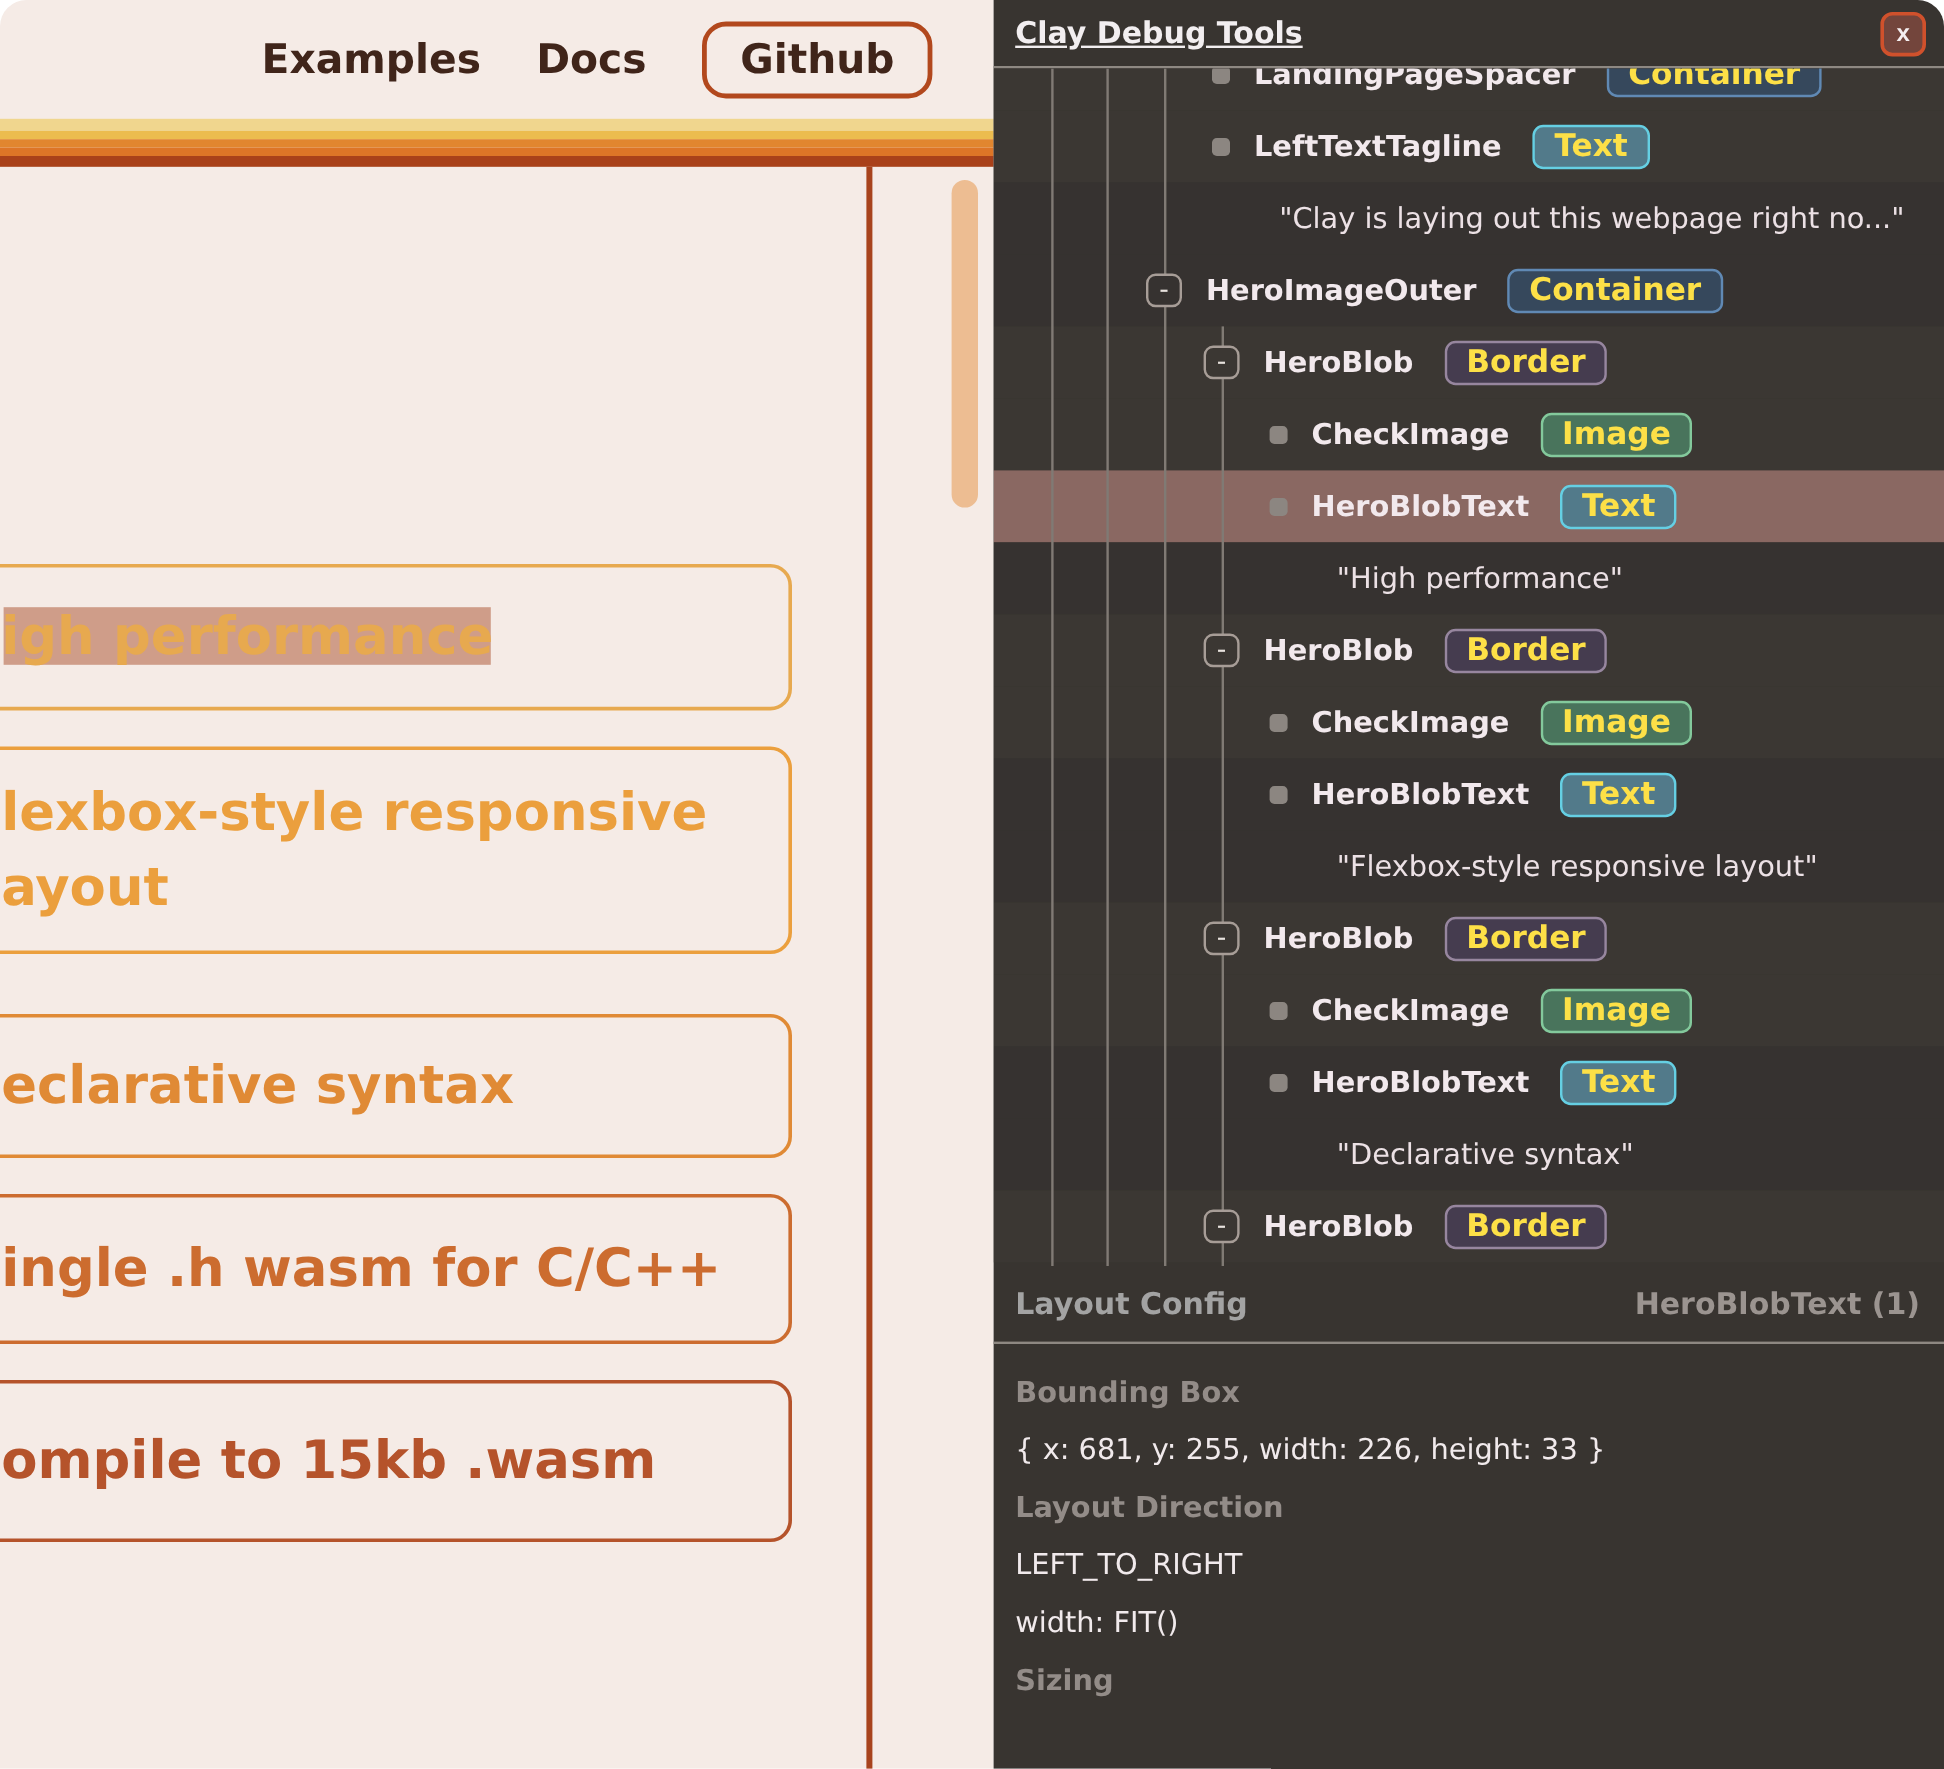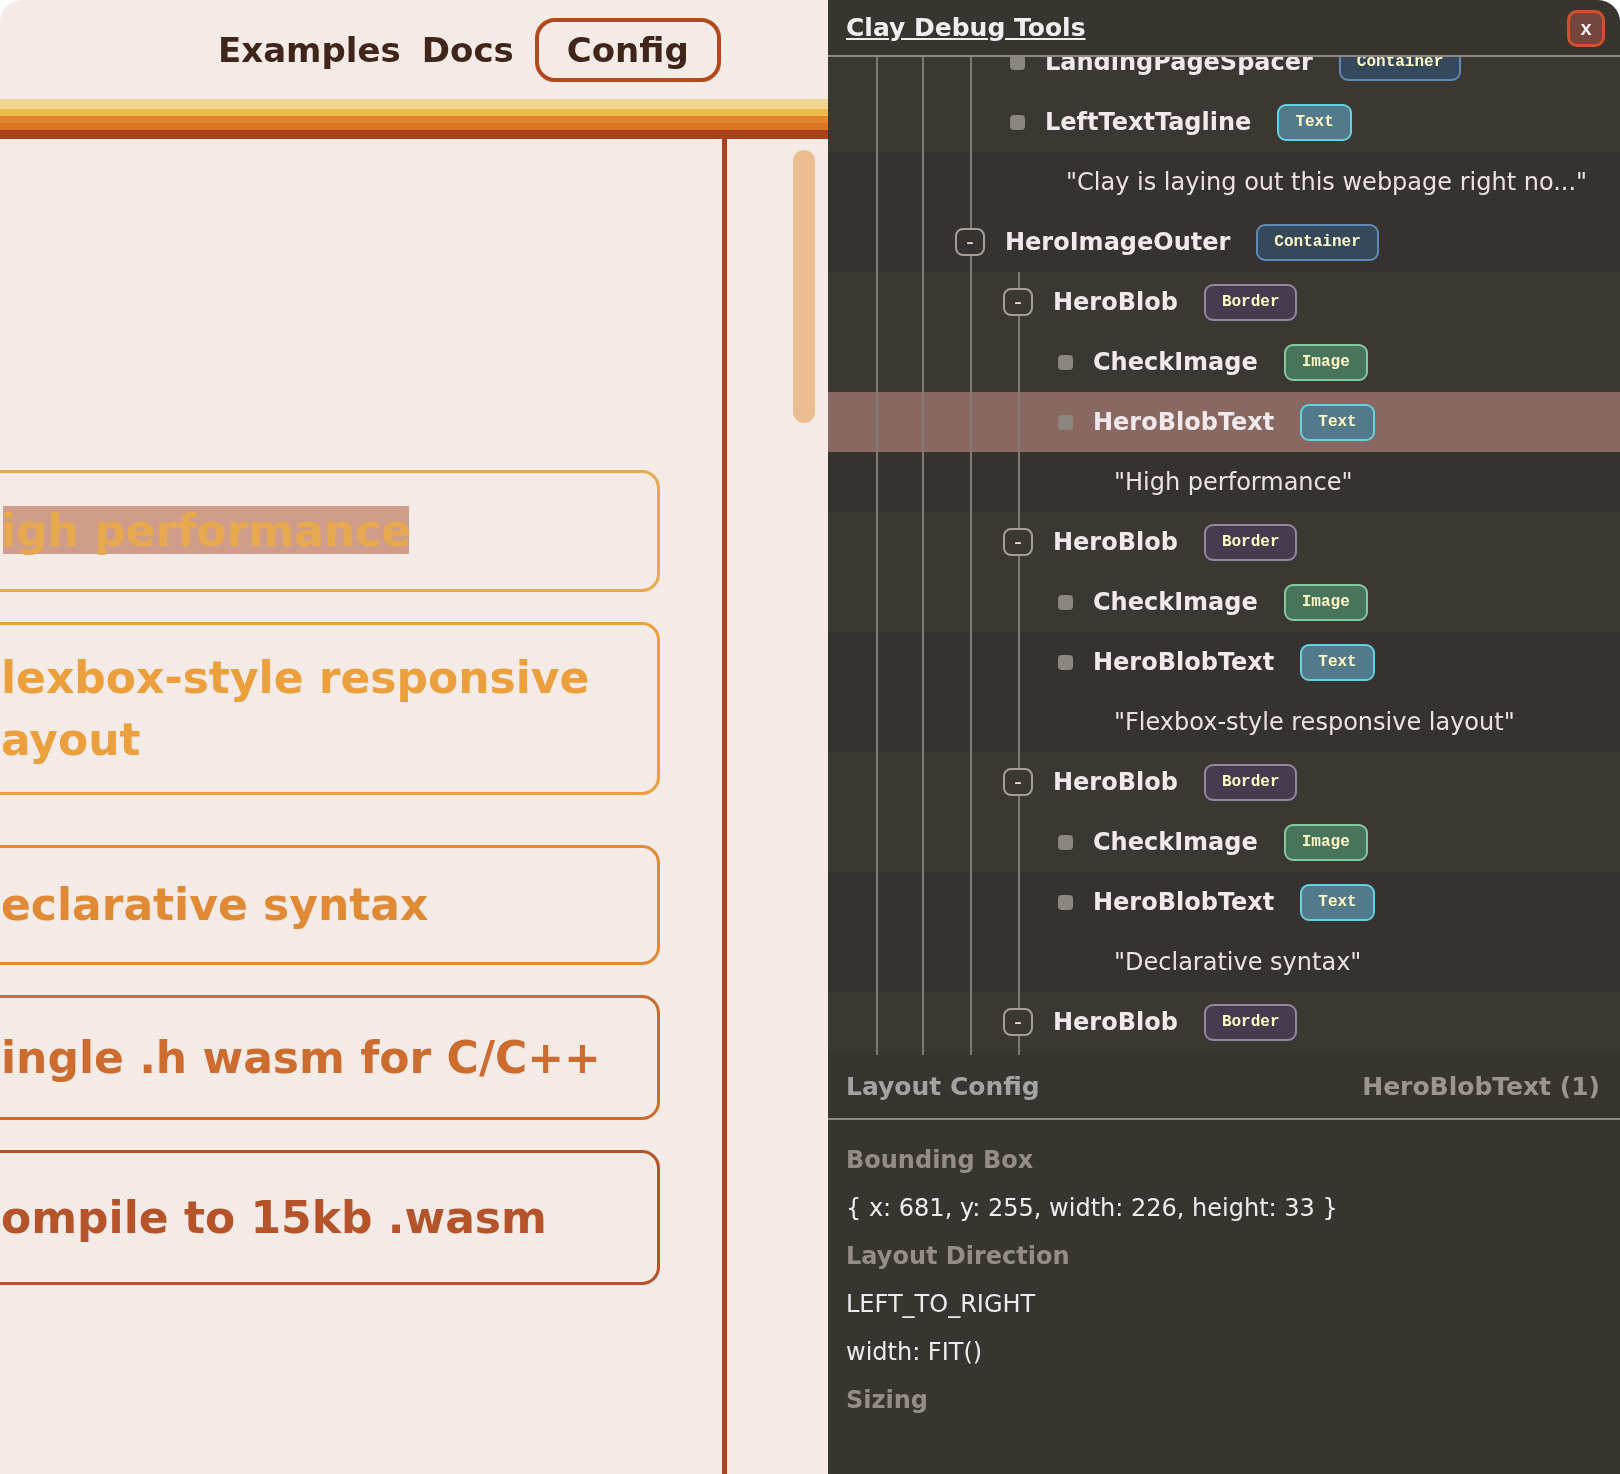--- a/index.html
+++ b/index.html
@@ -1,21 +1,21 @@
 <!DOCTYPE html>
 <html><head>
 <meta charset="utf-8">
 <style>
   html,body{margin:0;padding:0;background:#ffffff;}
   body{width:1620px;height:1474px;font-family:"DejaVu Sans","Liberation Sans",sans-serif;}
   .screen{position:relative;width:1620px;height:1474px;border-radius:22px 22px 0 0;overflow:hidden;}
 
   
   .webpage{position:absolute;left:0;top:0;width:828px;height:100%;background:#f5ebe6;}
-  .nav{position:absolute;left:218px;top:0;height:100px;display:flex;align-items:center;gap:21px;
+  .nav{position:absolute;left:218px;top:0;height:100px;display:flex;align-items:center;gap:46px;
        color:#40251a;font-size:34px;font-weight:600;white-space:nowrap;}
   .github-btn{border:4px solid #b2481d;border-radius:20px;padding:8px 28px;color:#40251a;
        background:transparent;font:inherit;font-weight:600;}
   .stripe{position:absolute;top:99px;left:0;width:100%;}
   .stripe div:nth-child(1){height:10px;} .stripe div:nth-child(2){height:7px;}
   .stripe div:nth-child(3){height:7px;}  .stripe div:nth-child(4){height:7px;}
   .stripe div:nth-child(5){height:9px;}
   .vdivider{position:absolute;left:722px;top:139px;width:5px;height:1335px;background:#a8431d;}
   .pill{position:absolute;left:793px;top:150px;width:22px;height:273px;border-radius:11px;background:#edbd92;}
 
@@ -42,43 +42,43 @@
   .trow{position:relative;height:60px;display:flex;align-items:center;font-size:24px;color:#f2e9ed;}
   .trow.first{margin-top:-25px;}
   .trow.light{background:#3b3733;} .trow.dark{background:#363230;}
   .trow.sel{background:#8a6862;}
   .bullet{width:15px;height:15px;border-radius:4px;background:#8c8681;flex:none;position:relative;z-index:2;}
   .exp{width:30px;height:28px;border-radius:8px;border:2px solid #a79d97;color:#e8e2de;display:flex;
        align-items:center;justify-content:center;font-size:22px;line-height:1;flex:none;box-sizing:border-box;
        background:inherit;position:relative;z-index:2;}
   .tlabel{margin-left:20px;font-weight:600;position:relative;z-index:2;white-space:nowrap;}
   .tbadge{margin-left:26px;height:37px;padding:0 16px;border-radius:9px;border:2.5px solid;display:flex;
-       align-items:center;font-size:16px;font-weight:600;color:#fef9c3;box-sizing:border-box;
-       position:relative;z-index:2;white-space:nowrap;font-family:Liberation Mono, monospace;}
+       align-items:center;font-size:26px;font-weight:600;color:#fde047;box-sizing:border-box;
+       position:relative;z-index:2;white-space:nowrap;}
   .tquote{color:#ece1e5;font-weight:500;position:relative;z-index:2;white-space:nowrap;}
 
   .cfg-head{position:absolute;top:1055px;left:0;width:100%;height:65px;border-bottom:2px solid #8e8882;
        display:flex;align-items:center;justify-content:space-between;padding:0 20px 0 18px;box-sizing:border-box;}
   .cfg-title{font-size:25px;font-weight:600;color:#a3a3a3;}
   .cfg-ref{font-size:25px;font-weight:600;color:#9b9490;}
   .cfg-body{position:absolute;top:1122px;left:0;right:0;bottom:0;padding:14px 0 0 18px;}
   .cfg-line{height:48px;display:flex;align-items:center;font-size:24px;white-space:nowrap;}
   .cfg-line.label{color:#938c88;font-weight:600;}
   .cfg-line.value{color:#f1eaec;font-weight:500;}
 </style>
 </head>
 <body>
 
 <div class="screen">
 
   <div class="webpage">
     <nav class="nav">
       <span>Examples</span>
       <span>Docs</span>
-      <button class="github-btn">Config</button>
+      <button class="github-btn">Github</button>
     </nav>
 
     <div class="stripe">
         <div style="background: rgb(240, 214, 142);"></div>
         <div style="background: rgb(236, 188, 79);"></div>
         <div style="background: rgb(225, 134, 47);"></div>
         <div style="background: rgb(221, 117, 39);"></div>
         <div style="background: rgb(169, 65, 26);"></div>
       </div>
     <div class="pill"></div>

